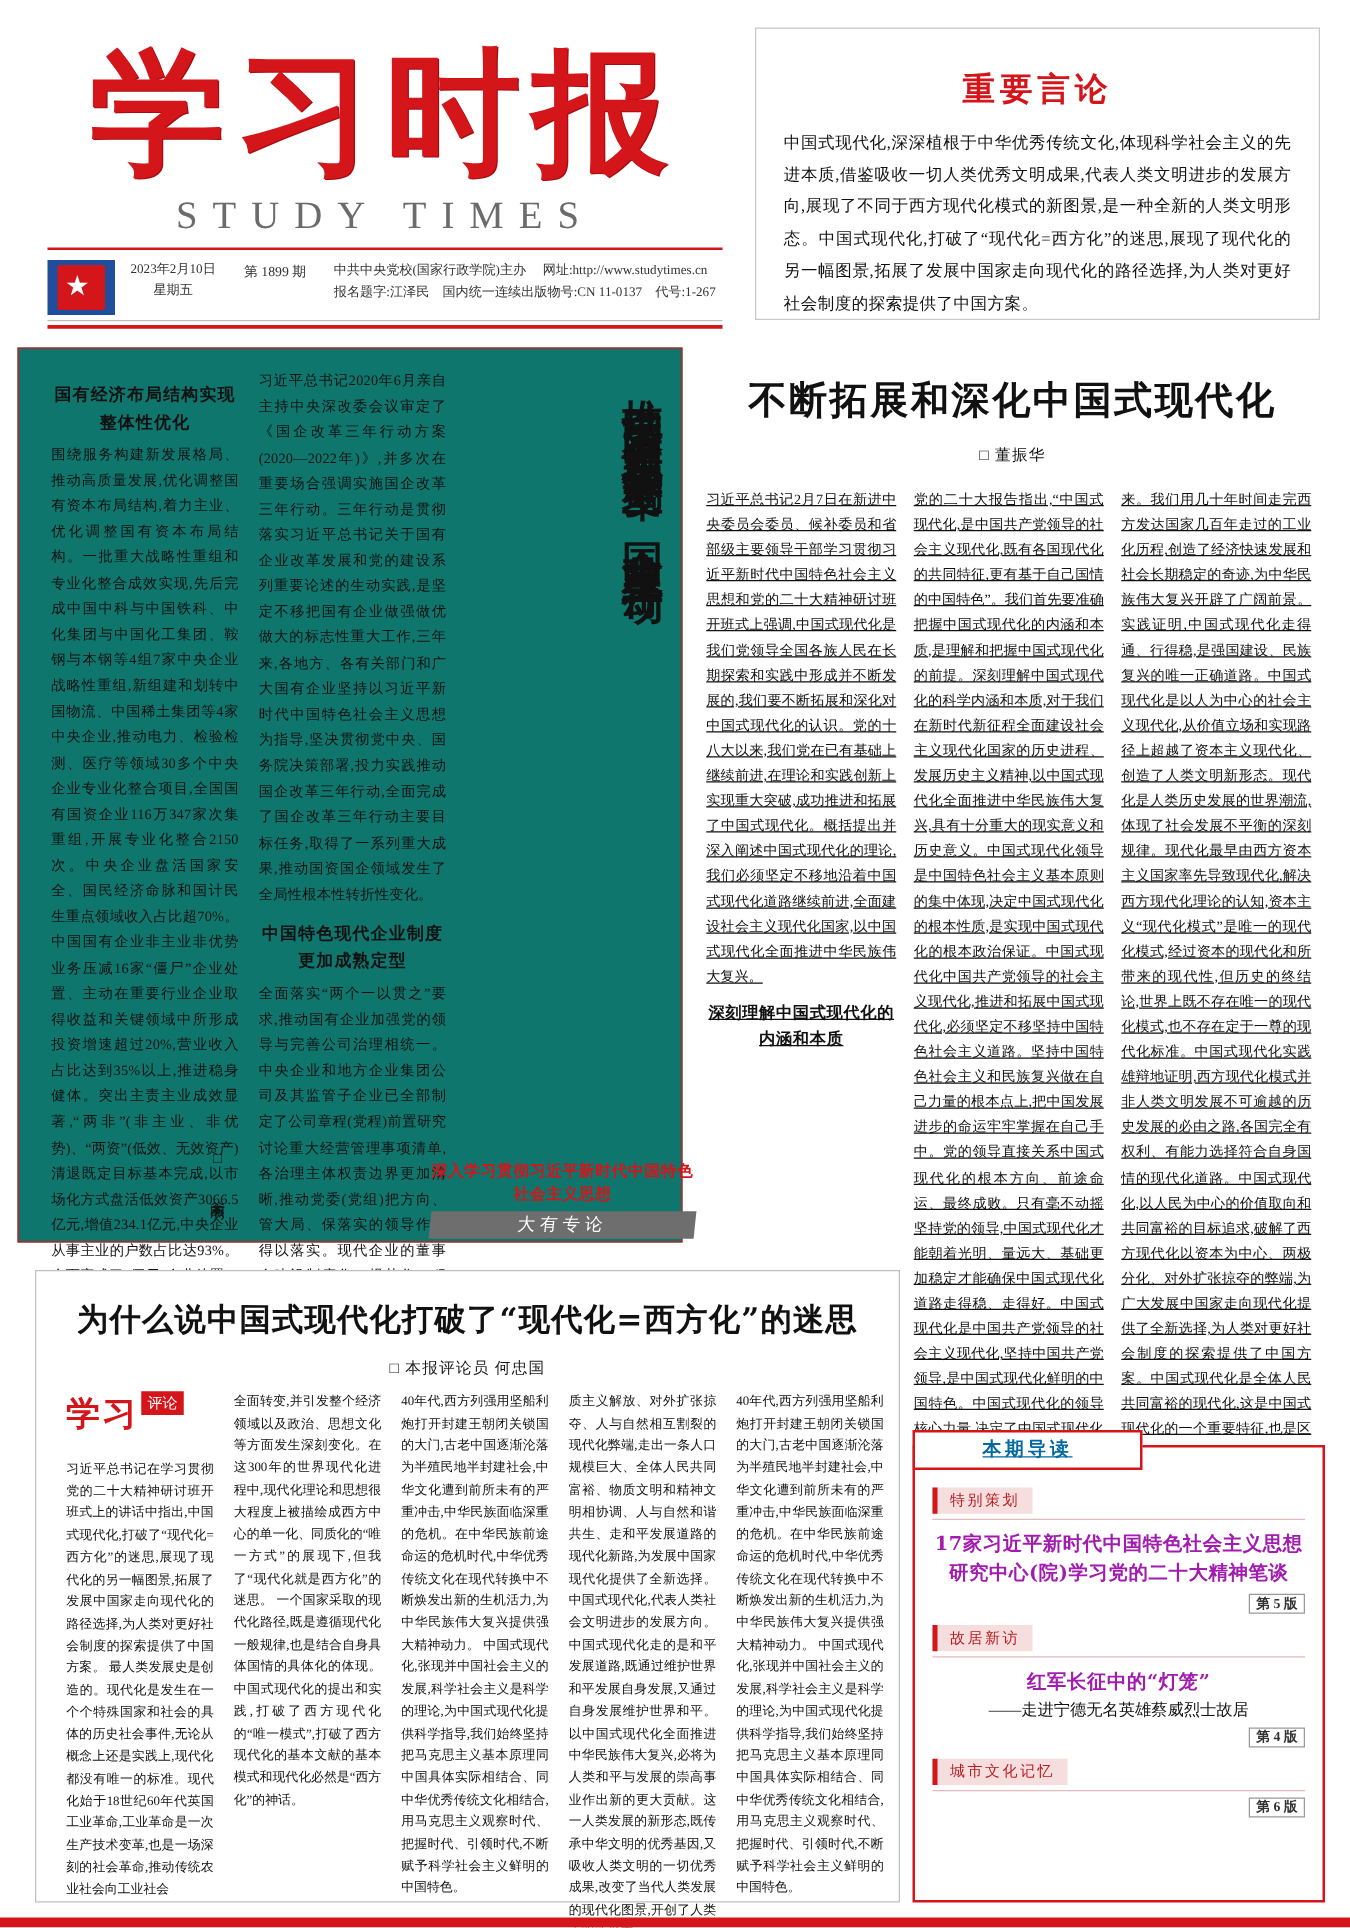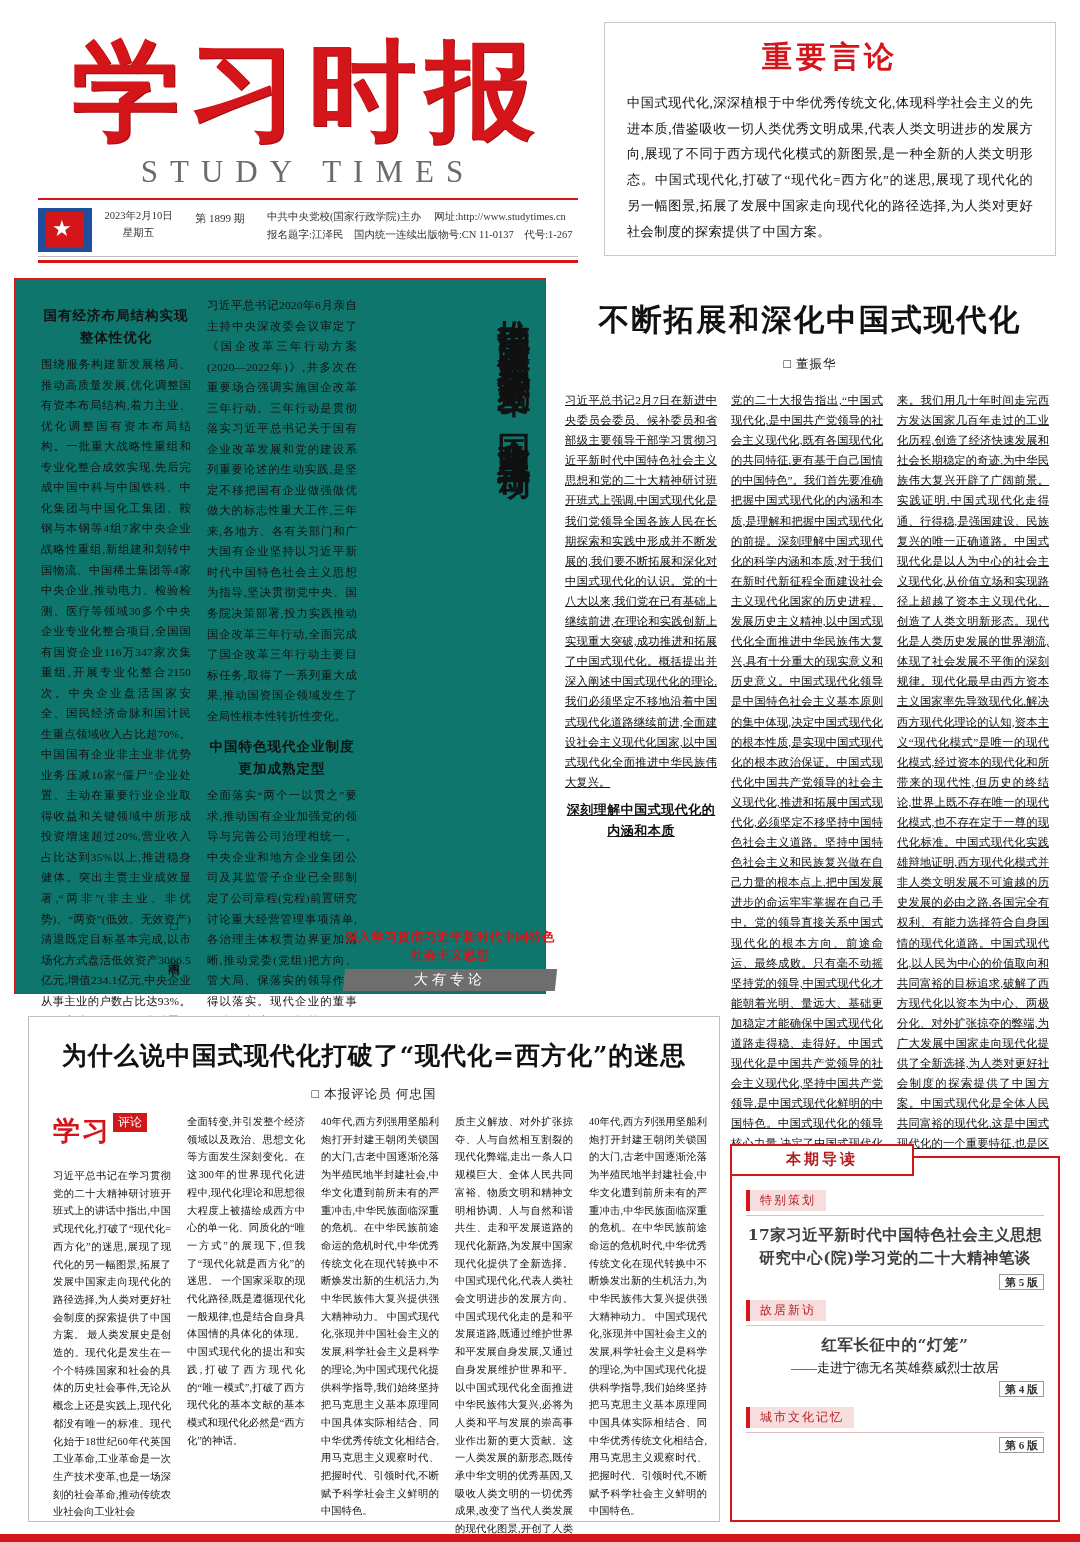--- a/index.html
+++ b/index.html
@@ -45,22 +45,22 @@
   .mi-col3{flex:1;line-height:1.7;padding-left:8px;}
   .mast-rule2{height:1px;background:#bbb;margin:4px 10px 0 10px;}
   .mast-rule3{height:3px;background:#d4151a;margin:3px 10px 0 10px;}
 
   
   .quote-box{
     position:absolute;left:604px;top:22px;width:450px;height:232px;
     border:1px solid #c9c9c9;background:#fff;
   }
   .quote-title{
-    text-align:center;color:#d4151a;font-weight:700;font-size:30px;
-    letter-spacing:4px;margin-top:14px;font-family:"DejaVu Serif",serif;
+    text-align:center;color:#d4151a;font-weight:700;font-size:26px;
+    letter-spacing:4px;margin-top:31px;font-family:"DejaVu Serif",serif;
   }
   .quote-body{
     margin:12px 22px 0 22px;font-size:13.2px;line-height:1.95;
     text-align:justify;color:#111;letter-spacing:0.4px;
   }
 
   
   .left-box{
     position:absolute;left:14px;top:278px;width:530px;height:714px;
     border:1px solid #d4151a;background:#0f766e;
@@ -136,30 +136,30 @@
 
   
   .guide{
     position:absolute;left:730px;top:1156px;width:326px;height:362px;
     border:2px solid #d4151a;background:#fff;
   }
   .guide-head{
     position:absolute;left:-2px;top:-14px;width:180px;height:28px;
     background:#fff;border:2px solid #d4151a;
     text-align:center;line-height:26px;font-weight:700;font-size:15px;
-    letter-spacing:3px;color:#b91c1c;font-family:"DejaVu Serif",serif;
+    letter-spacing:3px;color:#0369a1;font-family:"DejaVu Serif",serif;text-decoration:underline;
   }
   .g-item{position:relative;margin:0 14px;}
   .g-tag{
     display:inline-block;background:#f6dede;color:#b81c22;
     font-size:12px;padding:2px 10px;letter-spacing:2px;margin-top:10px;
     border-left:4px solid #d4151a;
   }
   .g-line{height:1px;background:#e3b9bb;margin-top:4px;}
-  .g-title{font-family:"DejaVu Serif",serif;font-weight:700;font-size:15.5px;line-height:1.5;text-align:center;margin-top:7px;letter-spacing:0.5px;color:#404040;}
+  .g-title{font-family:"DejaVu Serif",serif;font-weight:700;font-size:15.5px;line-height:1.5;text-align:center;margin-top:7px;letter-spacing:0.5px;color:#a21caf;}
   .g-sub{font-size:13px;text-align:center;margin-top:3px;color:#111;}
   .g-page{text-align:right;font-size:11px;color:#333;margin-top:5px;font-weight:bold;}
   .g-page span{border:1px solid #999;padding:1px 5px;}
 
   .bottom-bar{position:absolute;left:0;top:1534px;width:1080px;height:8px;background:#d4151a;}
 </style>
 </head>
 <body>
 
 <div class="page">

